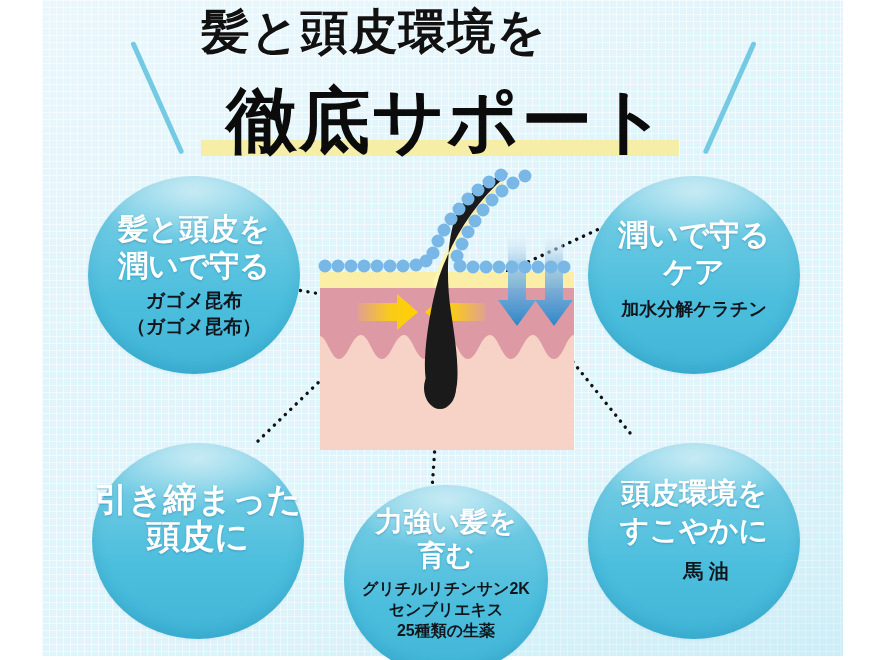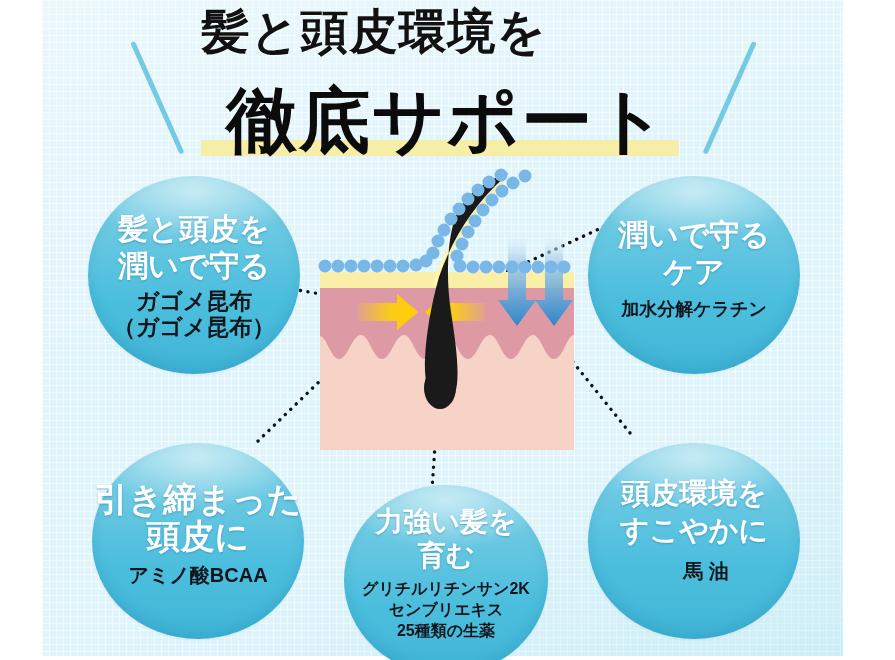--- a/index.html
+++ b/index.html
@@ -118,21 +118,21 @@
   .bubble .sub {
     font-family: "Liberation Sans", sans-serif;
     font-weight: 700;
     color: #10161c;
     letter-spacing: 0px;
   }
 
   
   #bubble-moisture { left: 88px;  top: 176px; width: 212px; height: 198px; }
   #bubble-moisture .headline { font-size: 30px; line-height: 37px; padding-top: 34px; }
-  #bubble-moisture .sub { font-size: 23px; line-height: 26px; padding-top: 4px; }
+  #bubble-moisture .sub { font-size: 19px; line-height: 26px; padding-top: 4px; }
 
   #bubble-damage { left: 588px; top: 176px; width: 212px; height: 198px; }
   #bubble-damage .headline { font-size: 30px; line-height: 37px; padding-top: 40px; }
   #bubble-damage .sub { font-size: 18px; line-height: 25px; padding-top: 7px; }
 
   #bubble-tighten { left: 92px;  top: 443px; width: 212px; height: 196px; }
   #bubble-tighten .headline { font-size: 34px; line-height: 37px; padding-top: 38px; }
   #bubble-tighten .sub { font-size: 20px; line-height: 27px; padding-top: 7px; }
 
   #bubble-strength { left: 344px; top: 485px; width: 204px; height: 190px; }
@@ -338,23 +338,20 @@
     <div class="sub">
       <div>加水分解ケラチン</div>
     </div>
   </div>
 
   <div class="bubble" id="bubble-tighten">
     <div class="headline">
       <div>引き締まった</div>
       <div>頭皮に</div>
     </div>
-    <div class="sub">
-      <div>アミノ酸BCAA</div>
-    </div>
   </div>
 
   <div class="bubble" id="bubble-strength">
     <div class="headline">
       <div>力強い髪を</div>
       <div>育む</div>
     </div>
     <div class="sub">
       <div>グリチルリチンサン2K</div>
       <div>センブリエキス</div>

